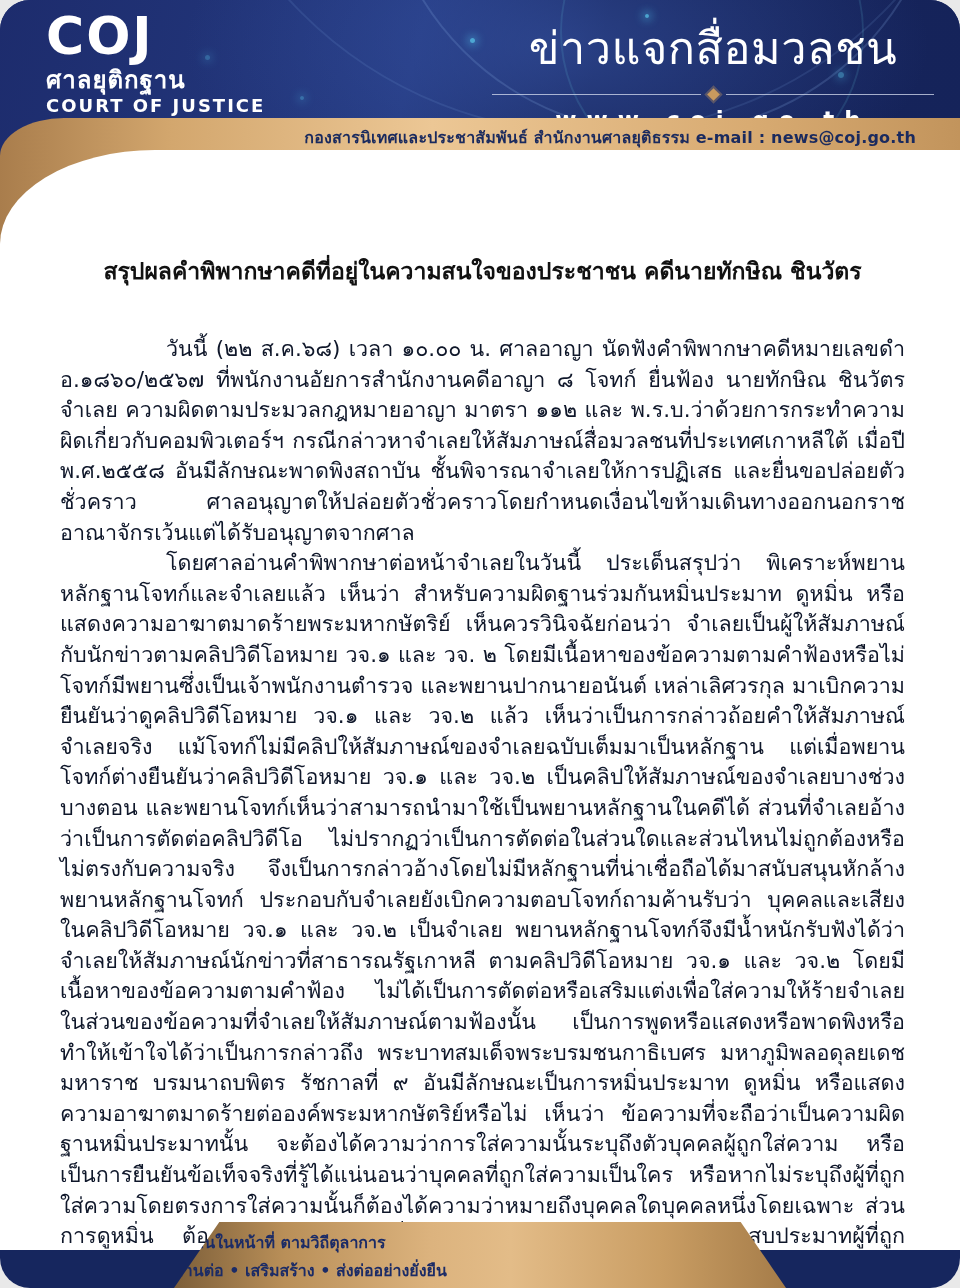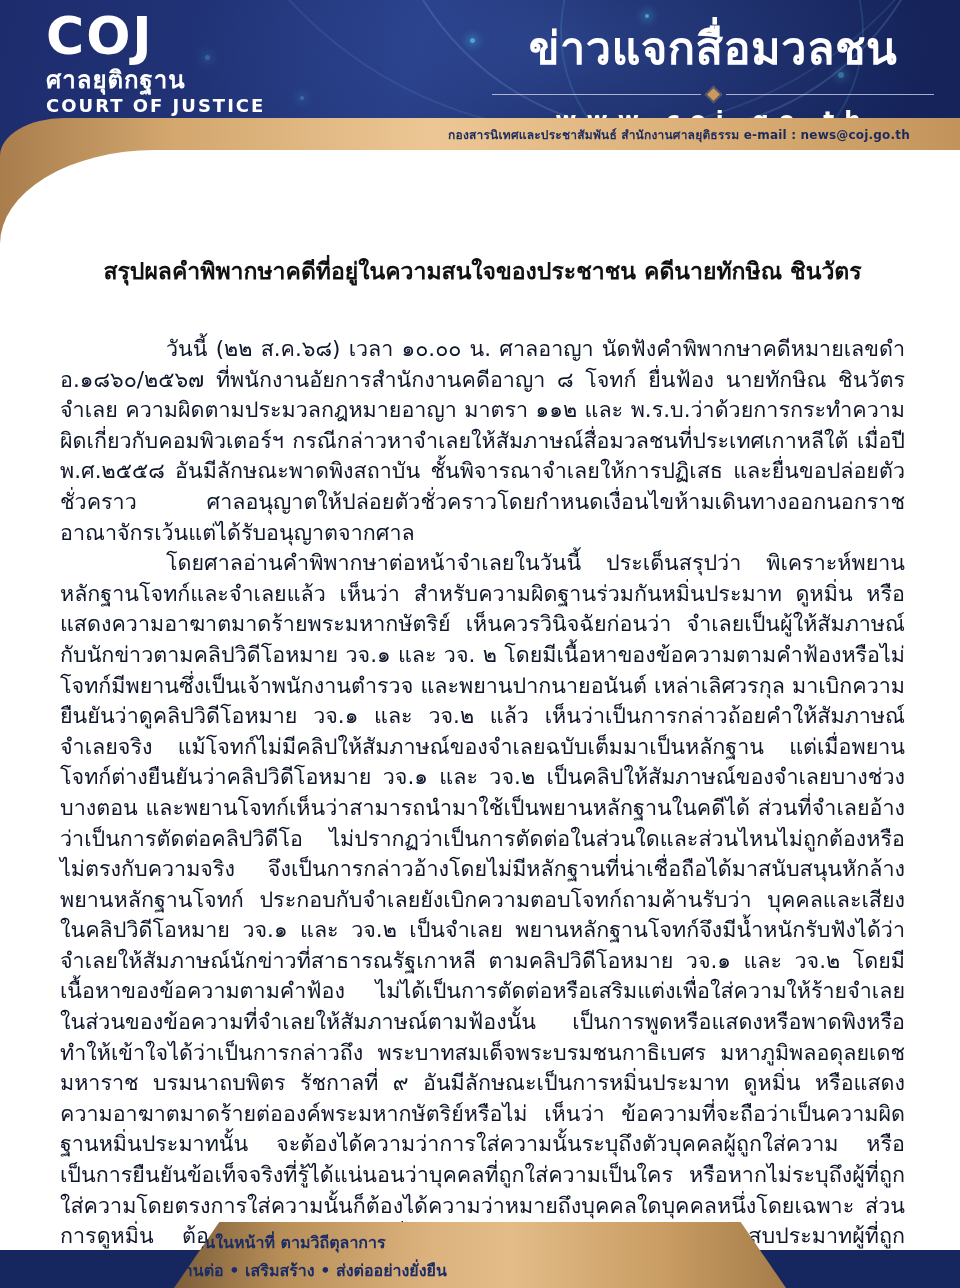--- a/index.html
+++ b/index.html
@@ -3,20 +3,21 @@
 <meta charset="utf-8">
 <style>
   html, body { margin: 0; padding: 0; background: #e9e9e9; }
   .page {
     position: relative;
     width: 960px; height: 1288px;
     margin: 0 auto;
     background: #ffffff;
     overflow: hidden;
     font-family: "DejaVu Sans", "Liberation Sans", sans-serif;
+    border-radius: 30px;
   }
 
   
   .header {
     position: absolute; top: 0; left: 0;
     width: 960px; height: 245px;
     background:
       radial-gradient(ellipse 620px 300px at 58% 18%, rgba(58,88,170,.55) 0%, rgba(58,88,170,0) 60%),
       linear-gradient(104deg, #1d2c6d 0%, #24397f 42%, #16245a 60%, #15235a 100%);
     background-color: #1b2a66;
@@ -32,38 +33,38 @@
   .dot.d3 { width: 6px; height: 6px; top: 72px; left: 838px; opacity:.6; }
   .dot.d4 { width: 4px; height: 4px; top: 96px; left: 300px; opacity:.5; }
   .dot.d5 { width: 5px; height: 5px; top: 55px; left: 205px; opacity:.45; }
 
   .logo { position: absolute; top: 10px; left: 46px; color: #fff; line-height: 1; }
   .logo-acronym { font-size: 52px; font-weight: 800; letter-spacing: 2px; }
   .logo-thai { font-size: 24px; font-weight: 600; margin-top: 6px; letter-spacing: 1px; }
   .logo-eng { font-size: 18px; font-weight: 700; letter-spacing: 2px; margin-top: 5px; }
 
   .banner-right { position: absolute; top: 12px; right: 22px; width: 450px; text-align: center; color: #fff; }
-  .banner-title { font-size: 45px; font-weight: 700; letter-spacing: 0.5px; white-space: nowrap; }
+  .banner-title { font-size: 45px; font-weight: 400; letter-spacing: 0.5px; white-space: nowrap; }
   .banner-divider { display: flex; align-items: center; margin: 6px 4px 0 4px; }
   .banner-divider .line { flex: 1; height: 1px; background: rgba(215,222,240,.75); }
   .banner-divider .diamond {
     width: 9px; height: 9px; margin: 0 8px;
     background: #c89a5e; transform: rotate(45deg);
     box-shadow: 0 0 0 2px rgba(200,154,94,.35);
   }
   .banner-url { font-size: 23px; font-weight: 600; letter-spacing: 10px; margin-top: 8px; white-space: nowrap; }
 
   .gold-sheet {
     position: absolute; top: 118px; left: 0; right: 0; bottom: 0;
     background: linear-gradient(90deg, #a97d4c 0%, #d3a76e 18%, #ecc795 45%, #d8ab72 78%, #c2945c 100%);
     border-top-left-radius: 64px 38px;
   }
   .contact-line {
-    position: absolute; top: 7px; right: 50px;
-    font-size: 12px; font-weight: 700; color: #1a2a5e;
+    position: absolute; top: 7px; right: 44px;
+    font-size: 16px; font-weight: 700; color: #1a2a5e;
     letter-spacing: .2px;
   }
   .white-sheet {
     position: absolute; top: 150px; left: 0; right: 0; bottom: -4px;
     background: #ffffff;
     border-top-left-radius: 155px 94px;
   }
 
   
   .doc { position: absolute; top: 245px; left: 60px; width: 845px; color: #1b1b1b; }

